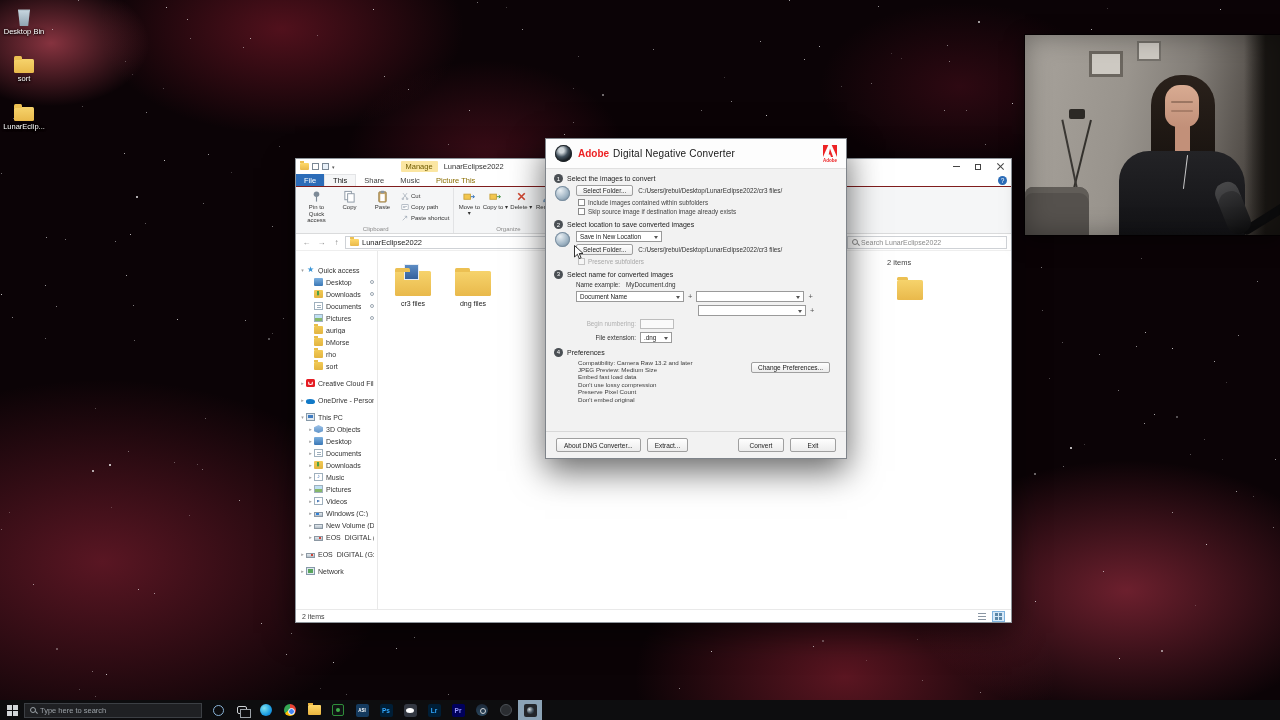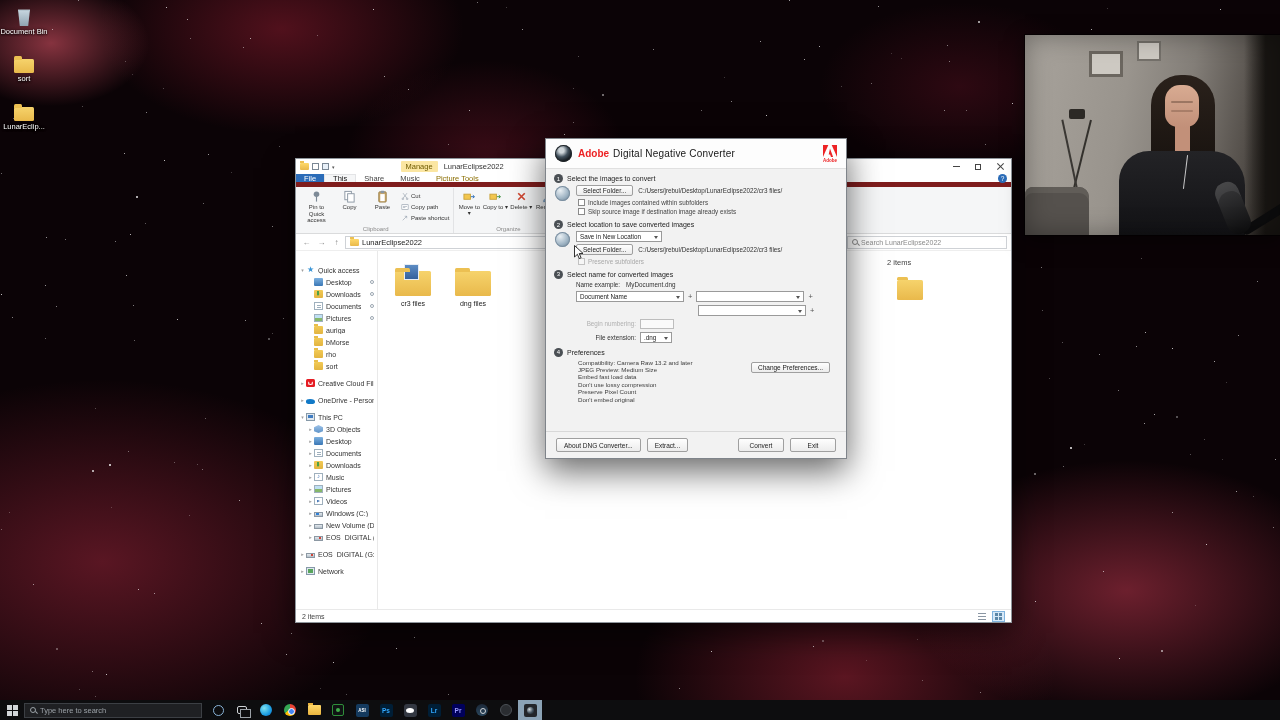--- a/index.html
+++ b/index.html
@@ -41,21 +41,21 @@
   .ex-title{font-size:7.5px;color:#333}
   .win-controls{margin-left:auto;display:flex;height:100%}
   .wc-btn{width:22px;height:100%;display:flex;align-items:center;justify-content:center}
   .minimize-icon{width:7px;height:1px;background:#444}
   .maximize-icon{width:6px;height:6px;border:1px solid #444}
   .x-icon{position:relative;width:8px;height:8px}
   .x-icon::before,.x-icon::after{content:"";position:absolute;left:3.5px;top:-0.5px;width:1px;height:9px;background:#444}
   .x-icon::before{transform:rotate(45deg)}
   .x-icon::after{transform:rotate(-45deg)}
 
-  .ex-tabs{height:13px;display:flex;align-items:stretch;background:#fff;border-bottom:5px solid #7f1d1d;flex:none}
+  .ex-tabs{height:13px;display:flex;align-items:stretch;background:#fff;border-bottom:1px solid #7f1d1d;flex:none}
   .tab{display:flex;align-items:center;padding:0 8px;font-size:7.5px;color:#444}
   .tab-file{background:#2b6cb8;color:#fff}
   .tab.active{background:#f5f6f7;border:1px solid #e3e4e6;border-bottom:none;color:#111}
   .tab.contextual{color:#8a6d00}
   .help-circle{margin-left:auto;margin-right:4px;align-self:center;width:9px;height:9px;border-radius:50%;background:#2b6cb8;color:#fff;font-size:6.5px;display:flex;align-items:center;justify-content:center}
 
   .ex-ribbon{height:47px;background:#f5f6f7;border-bottom:1px solid #dadbdc;display:flex;padding:1px 2px 0;flex:none}
   .rgroup{display:flex;flex-direction:column;border-right:1px solid #e2e3e5;padding:0 2px}
   .rgroup-content{display:flex;flex:1;align-items:flex-start}
   .rgroup-label{text-align:center;font-size:6px;color:#8a8a8a;padding:0 0 1px}
@@ -500,21 +500,21 @@
       <i class="star" style="left: 165.5px; top: 6.8px; height: 1px; width: 1px; opacity: 0.94;"></i>
       <i class="star" style="left: 653.1px; top: 48.6px; height: 1px; width: 1px; opacity: 0.64;"></i>
       <i class="star" style="left: 272.2px; top: 333.2px; height: 1px; width: 1px; opacity: 0.35;"></i>
       <i class="star" style="left: 109.3px; top: 463.5px; height: 2px; width: 2px; opacity: 0.96;"></i>
       <i class="star" style="left: 115.4px; top: 241.1px; height: 1px; width: 1px; opacity: 0.61;"></i>
       <i class="star" style="left: 1225.9px; top: 381.8px; height: 1px; width: 1px; opacity: 0.29;"></i>
     </div>
   <div class="desk-icons">
       <div class="desk-icon" style="top: 8px;">
         <div class="dicon-bin"></div>
-        <div class="dlabel">Document Bin</div>
+        <div class="dlabel">Desktop Bin</div>
       </div>
       <div class="desk-icon" style="top: 56px;">
         <div class="dicon-folder"></div>
         <div class="dlabel">sort</div>
       </div>
       <div class="desk-icon" style="top: 104px;">
         <div class="dicon-folder"></div>
         <div class="dlabel">LunarEclip...</div>
       </div>
     </div>
@@ -539,21 +539,21 @@
         <span class="wc-btn">
             <span class="x-icon"></span>
           </span>
       </span>
     </div>
     <div class="ex-tabs">
       <span class="tab tab-file">File</span>
       <span class="tab active">This</span>
       <span class="tab">Share</span>
       <span class="tab">Music</span>
-      <span class="tab contextual">Picture Tools</span>
+      <span class="tab contextual">Picture This</span>
       <span class="help-circle">?</span>
     </div>
     <div class="ex-ribbon">
       <div class="rgroup">
         <div class="rgroup-content">
           <div class="big-row">
               <div class="rbtn-big">
                 <span class="ric">
                   <svg viewBox="0 0 14 14">
                     <circle cx="7" cy="4.5" r="3" fill="#7d8a97"></circle>

